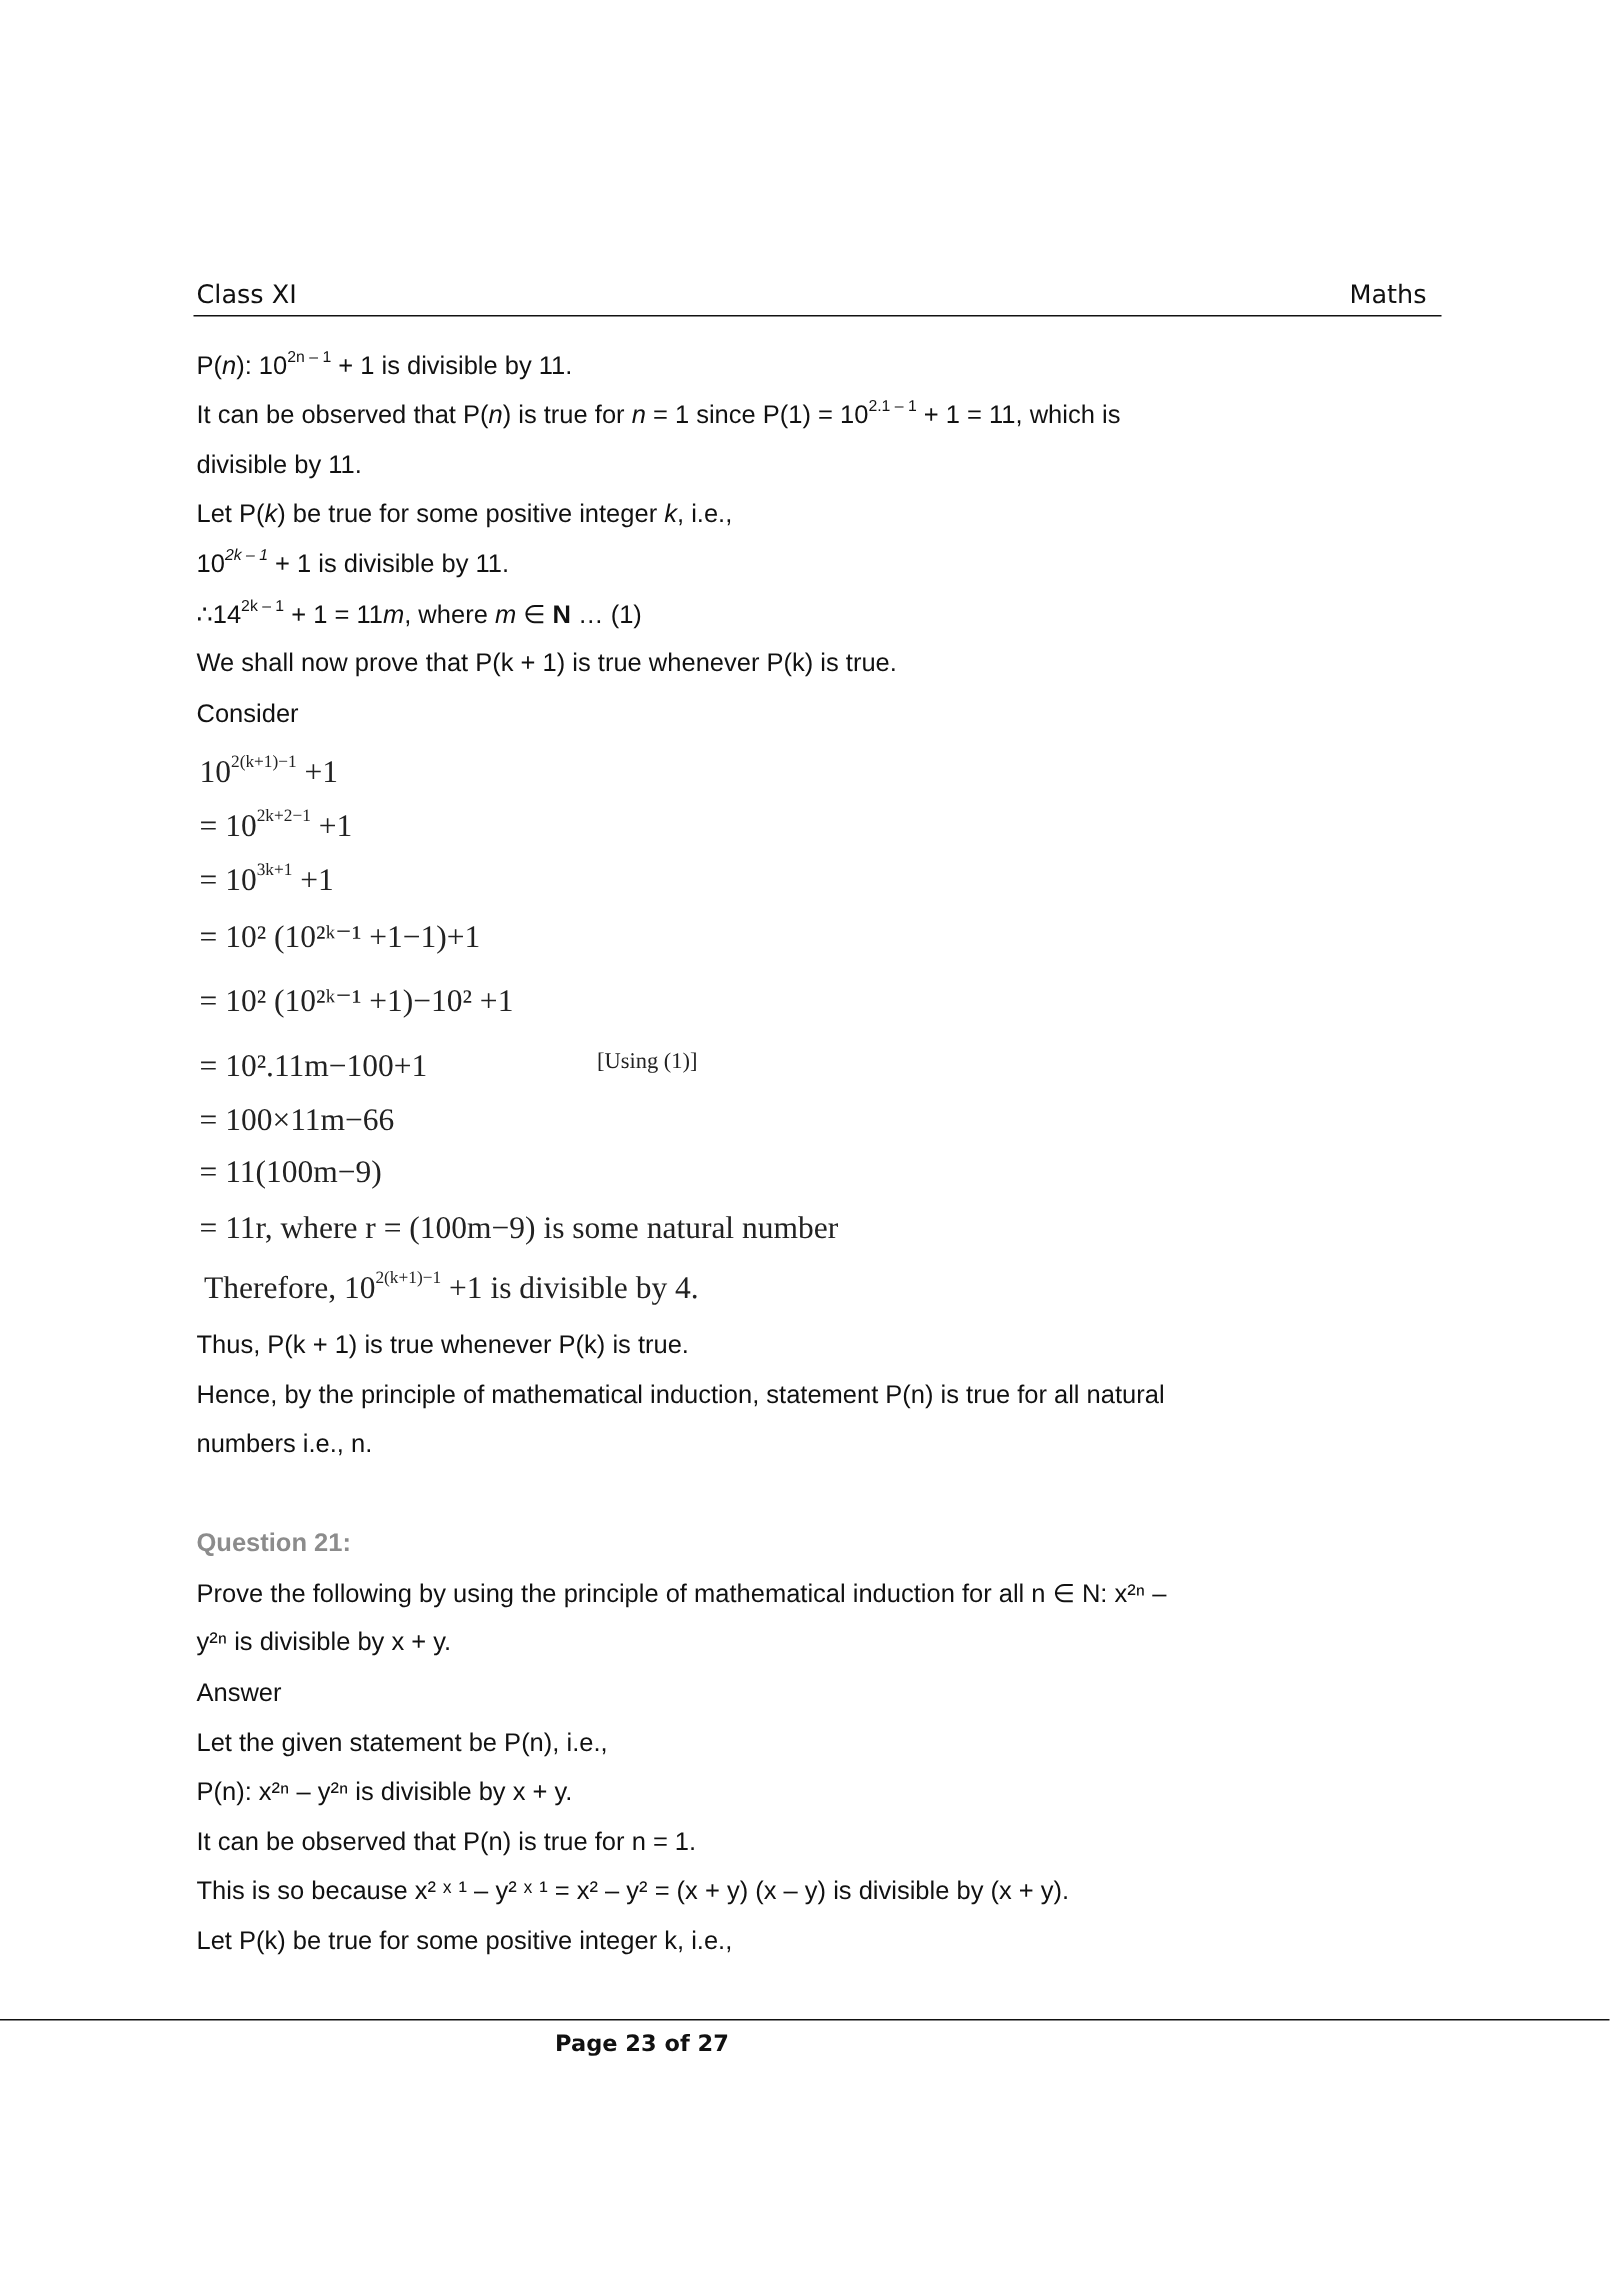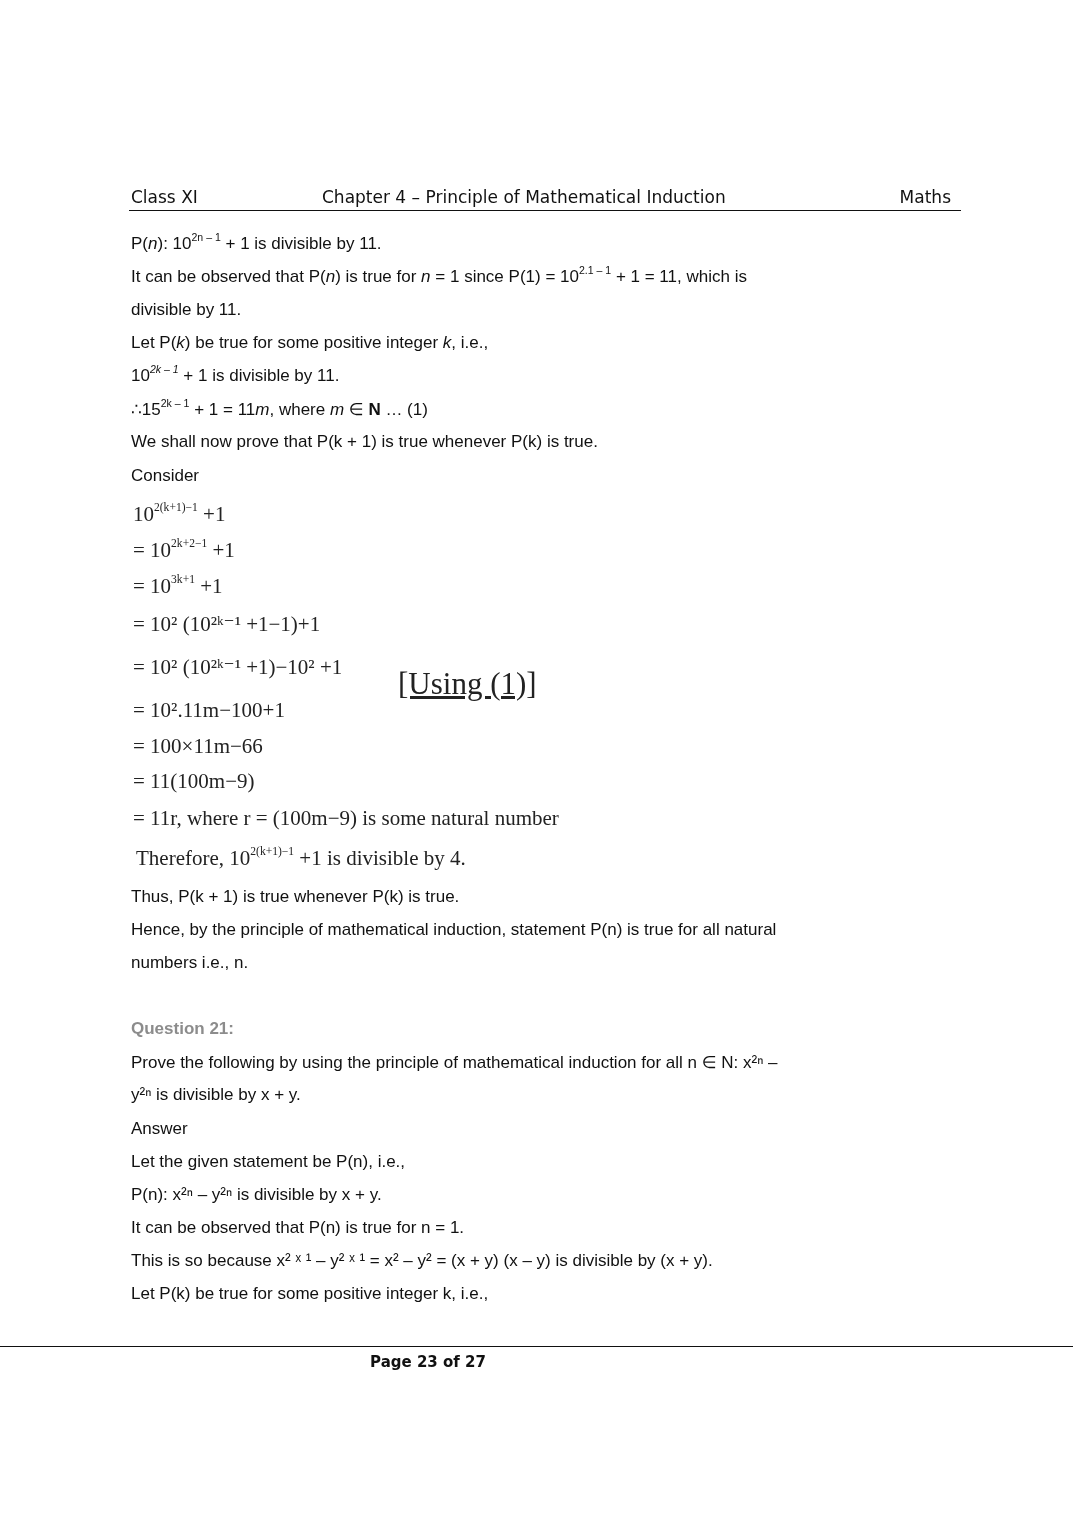--- a/index.html
+++ b/index.html
@@ -27,41 +27,40 @@
   .q-title { color: #8c8c8c; font-weight: bold; }
   .footer-rule { position: absolute; left: 0; top: 1346px; width: 1073px; height: 0; border-top: 1.5px solid #111; }
   .footer { position: absolute; left: 0; width: 856px; top: 1353px; text-align: center;
     font-family: "DejaVu Sans", sans-serif; font-weight: bold; font-size: 15px; }
 </style>
 </head>
 <body>
 
 <div class="header">
   <span class="hdr-left">Class XI</span>
-  <span class="hdr-center">Chapter 4 – Principle of Mathematical Induction</span>
   <span class="hdr-right">Maths</span>
 </div>
 
 <div class="line" style="top:234px">
   <span>P(</span><i>n</i><span>): 10</span><sup>2n – 1</sup><span> + 1 is divisible by 11.</span>
 </div>
 
 <div class="line" style="top:267px">
   <span>It can be observed that P(</span><i>n</i><span>) is true for </span><i>n</i><span> = 1 since P(1) = 10</span><sup>2.1 – 1</sup><span> + 1 = 11, which is</span>
 </div>
 <div class="line" style="top:300px">divisible by 11.</div>
 
 <div class="line" style="top:333px">
   <span>Let P(</span><i>k</i><span>) be true for some positive integer </span><i>k</i><span>, i.e.,</span>
 </div>
 <div class="line" style="top:366px">
   <span>10</span><sup style="font-style:italic">2k – 1</sup><span> + 1 is divisible by 11.</span>
 </div>
 <div class="line" style="top:399px">
-  <span>∴15</span><sup>2k – 1</sup><span> + 1 = 11</span><i>m</i><span>, where </span><i>m</i><span> ∈ </span><b>N</b><span> … (1)</span>
+  <span>∴14</span><sup>2k – 1</sup><span> + 1 = 11</span><i>m</i><span>, where </span><i>m</i><span> ∈ </span><b>N</b><span> … (1)</span>
 </div>
 <div class="line" style="top:432px">We shall now prove that P(k + 1) is true whenever P(k) is true.</div>
 <div class="line" style="top:466px">Consider</div>
 
 <div class="math" style="top:502px">
   <span>10</span><sup>2(k+1)−1</sup><span> +1</span>
 </div>
 <div class="math" style="top:538px">
   <span>= </span><span>10</span><sup>2k+2−1</sup><span> +1</span>
 </div>
@@ -70,21 +69,21 @@
 </div>
 <div class="math" style="top:612px">
   <span>= </span><span>10² (10²ᵏ⁻¹ +1−1)+1</span>
 </div>
 <div class="math" style="top:655px">
   <span>= </span><span>10² (10²ᵏ⁻¹ +1)−10² +1</span>
 </div>
 <div class="math" style="top:698px">
   <span>= </span><span>10².11m−100+1</span>
 </div>
-<div class="math" style="top:666px; left:398px; font-size:31px;text-decoration:underline;">[Using (1)]</div>
+<div class="math" style="top:700px; left:398px; font-size:15px;">[Using (1)]</div>
 <div class="math" style="top:734px">
   <span>= </span><span>100×11m−66</span>
 </div>
 <div class="math" style="top:769px">
   <span>= </span><span>11(100m−9)</span>
 </div>
 <div class="math" style="top:806px">
   <span>= </span><span>11r, where r = (100m−9) is some natural number</span>
 </div>
 <div class="math" style="top:846px; left:136px;">

